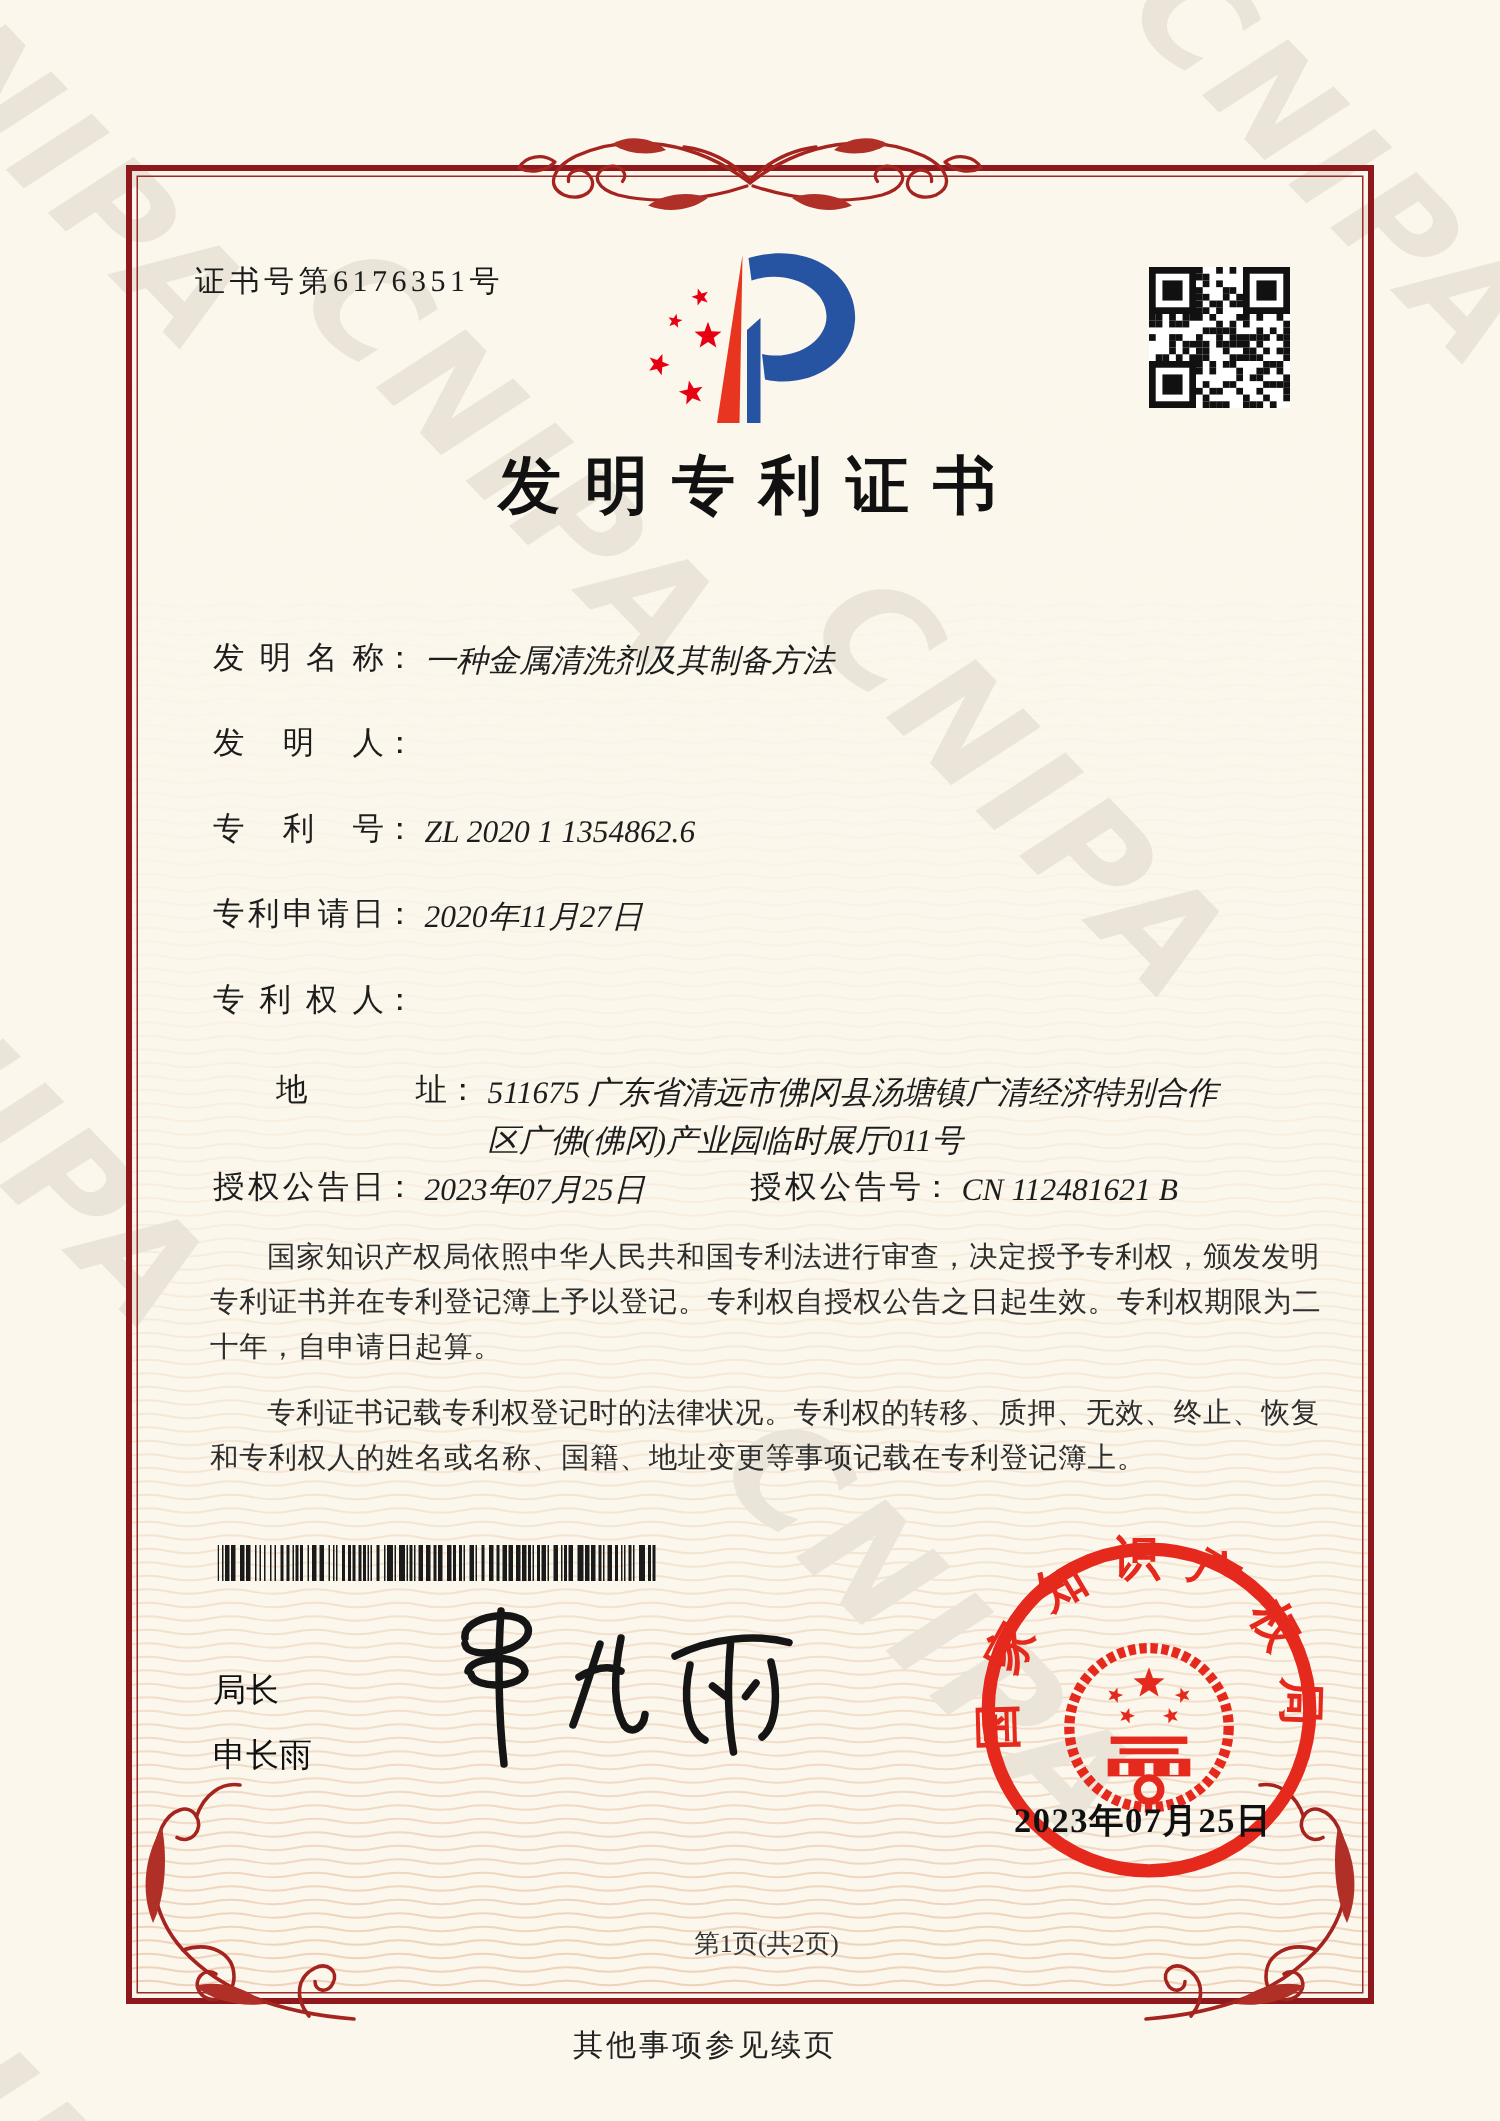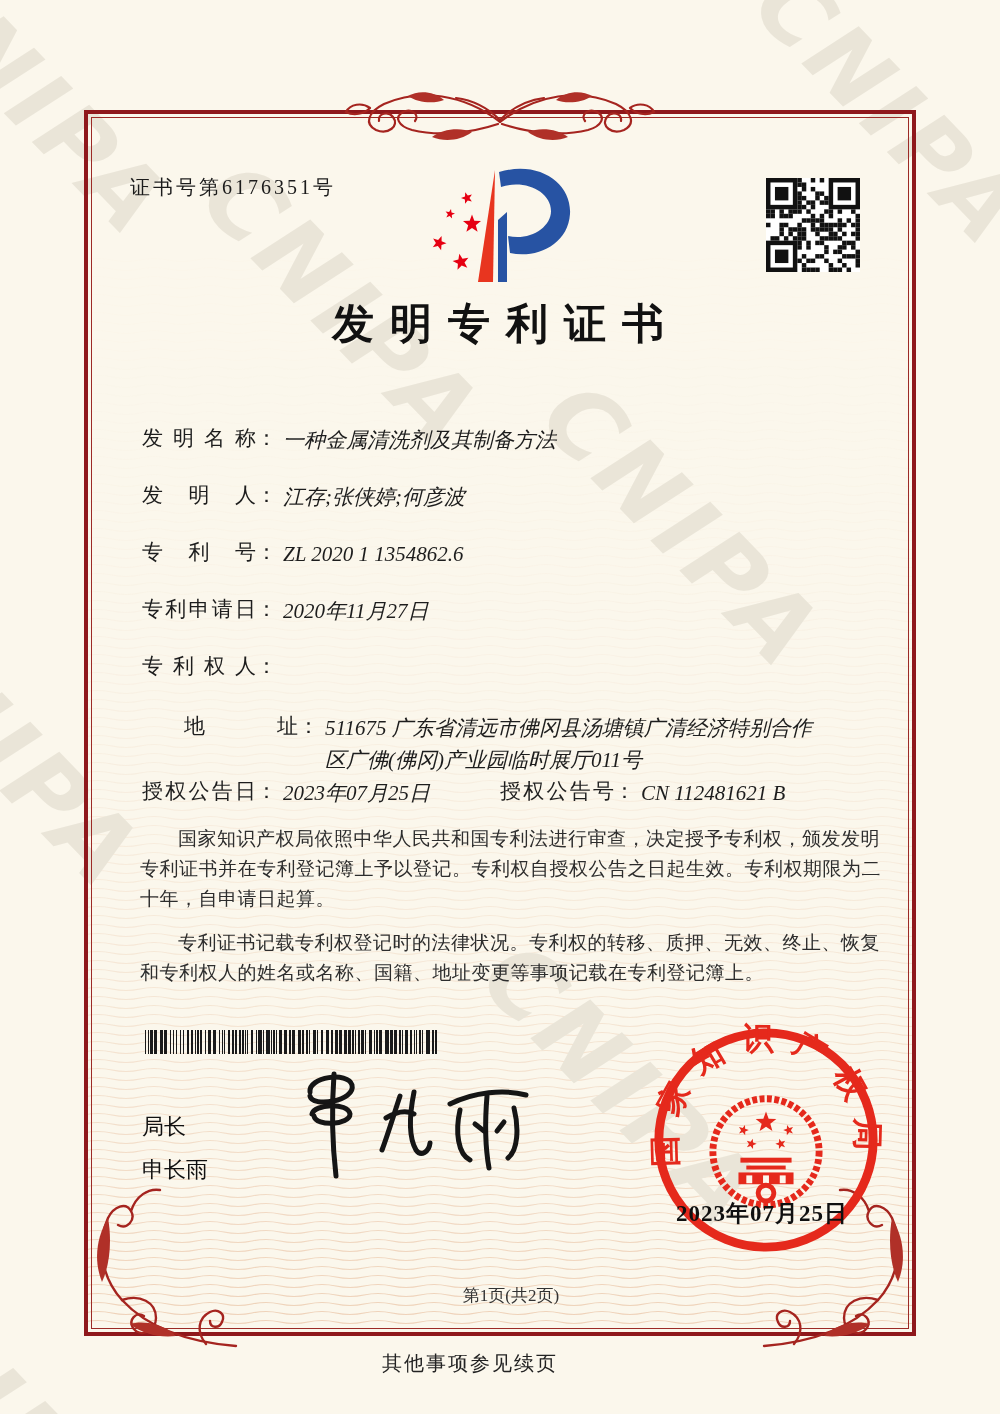--- a/index.html
+++ b/index.html
@@ -418,21 +418,20 @@
 
 <div class="fields">
   <div class="frow" style="top:424px;">
     <span class="flabel">发明名称</span>
       <span class="fcolon">：</span>
     <span class="fvalue">一种金属清洗剂及其制备方法</span>
   </div>
   <div class="frow" style="top:481px;">
     <span class="flabel">发明人</span>
       <span class="fcolon">：</span>
-    <span class="fvalue">江存;张侠婷;何彦波</span>
   </div>
   <div class="frow" style="top:538px;">
     <span class="flabel">专利号</span>
       <span class="fcolon">：</span>
     <span class="fvalue">ZL 2020 1 1354862.6</span>
   </div>
   <div class="frow" style="top:595px;">
     <span class="flabel">专利申请日</span>
       <span class="fcolon">：</span>
     <span class="fvalue">2020年11月27日</span>

